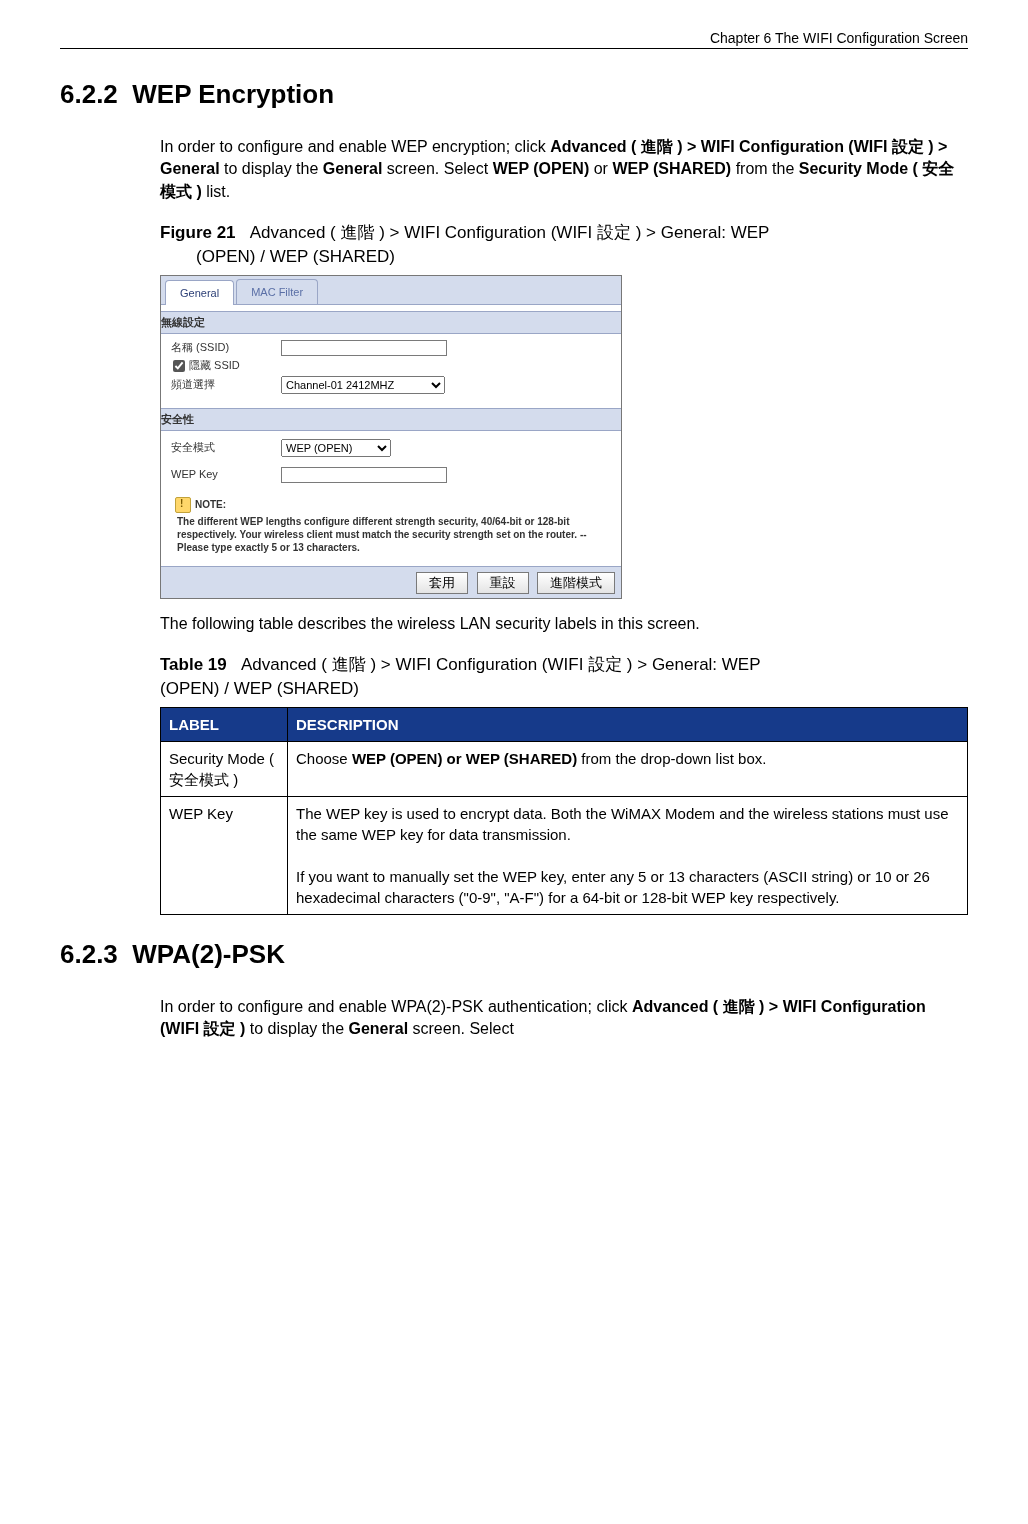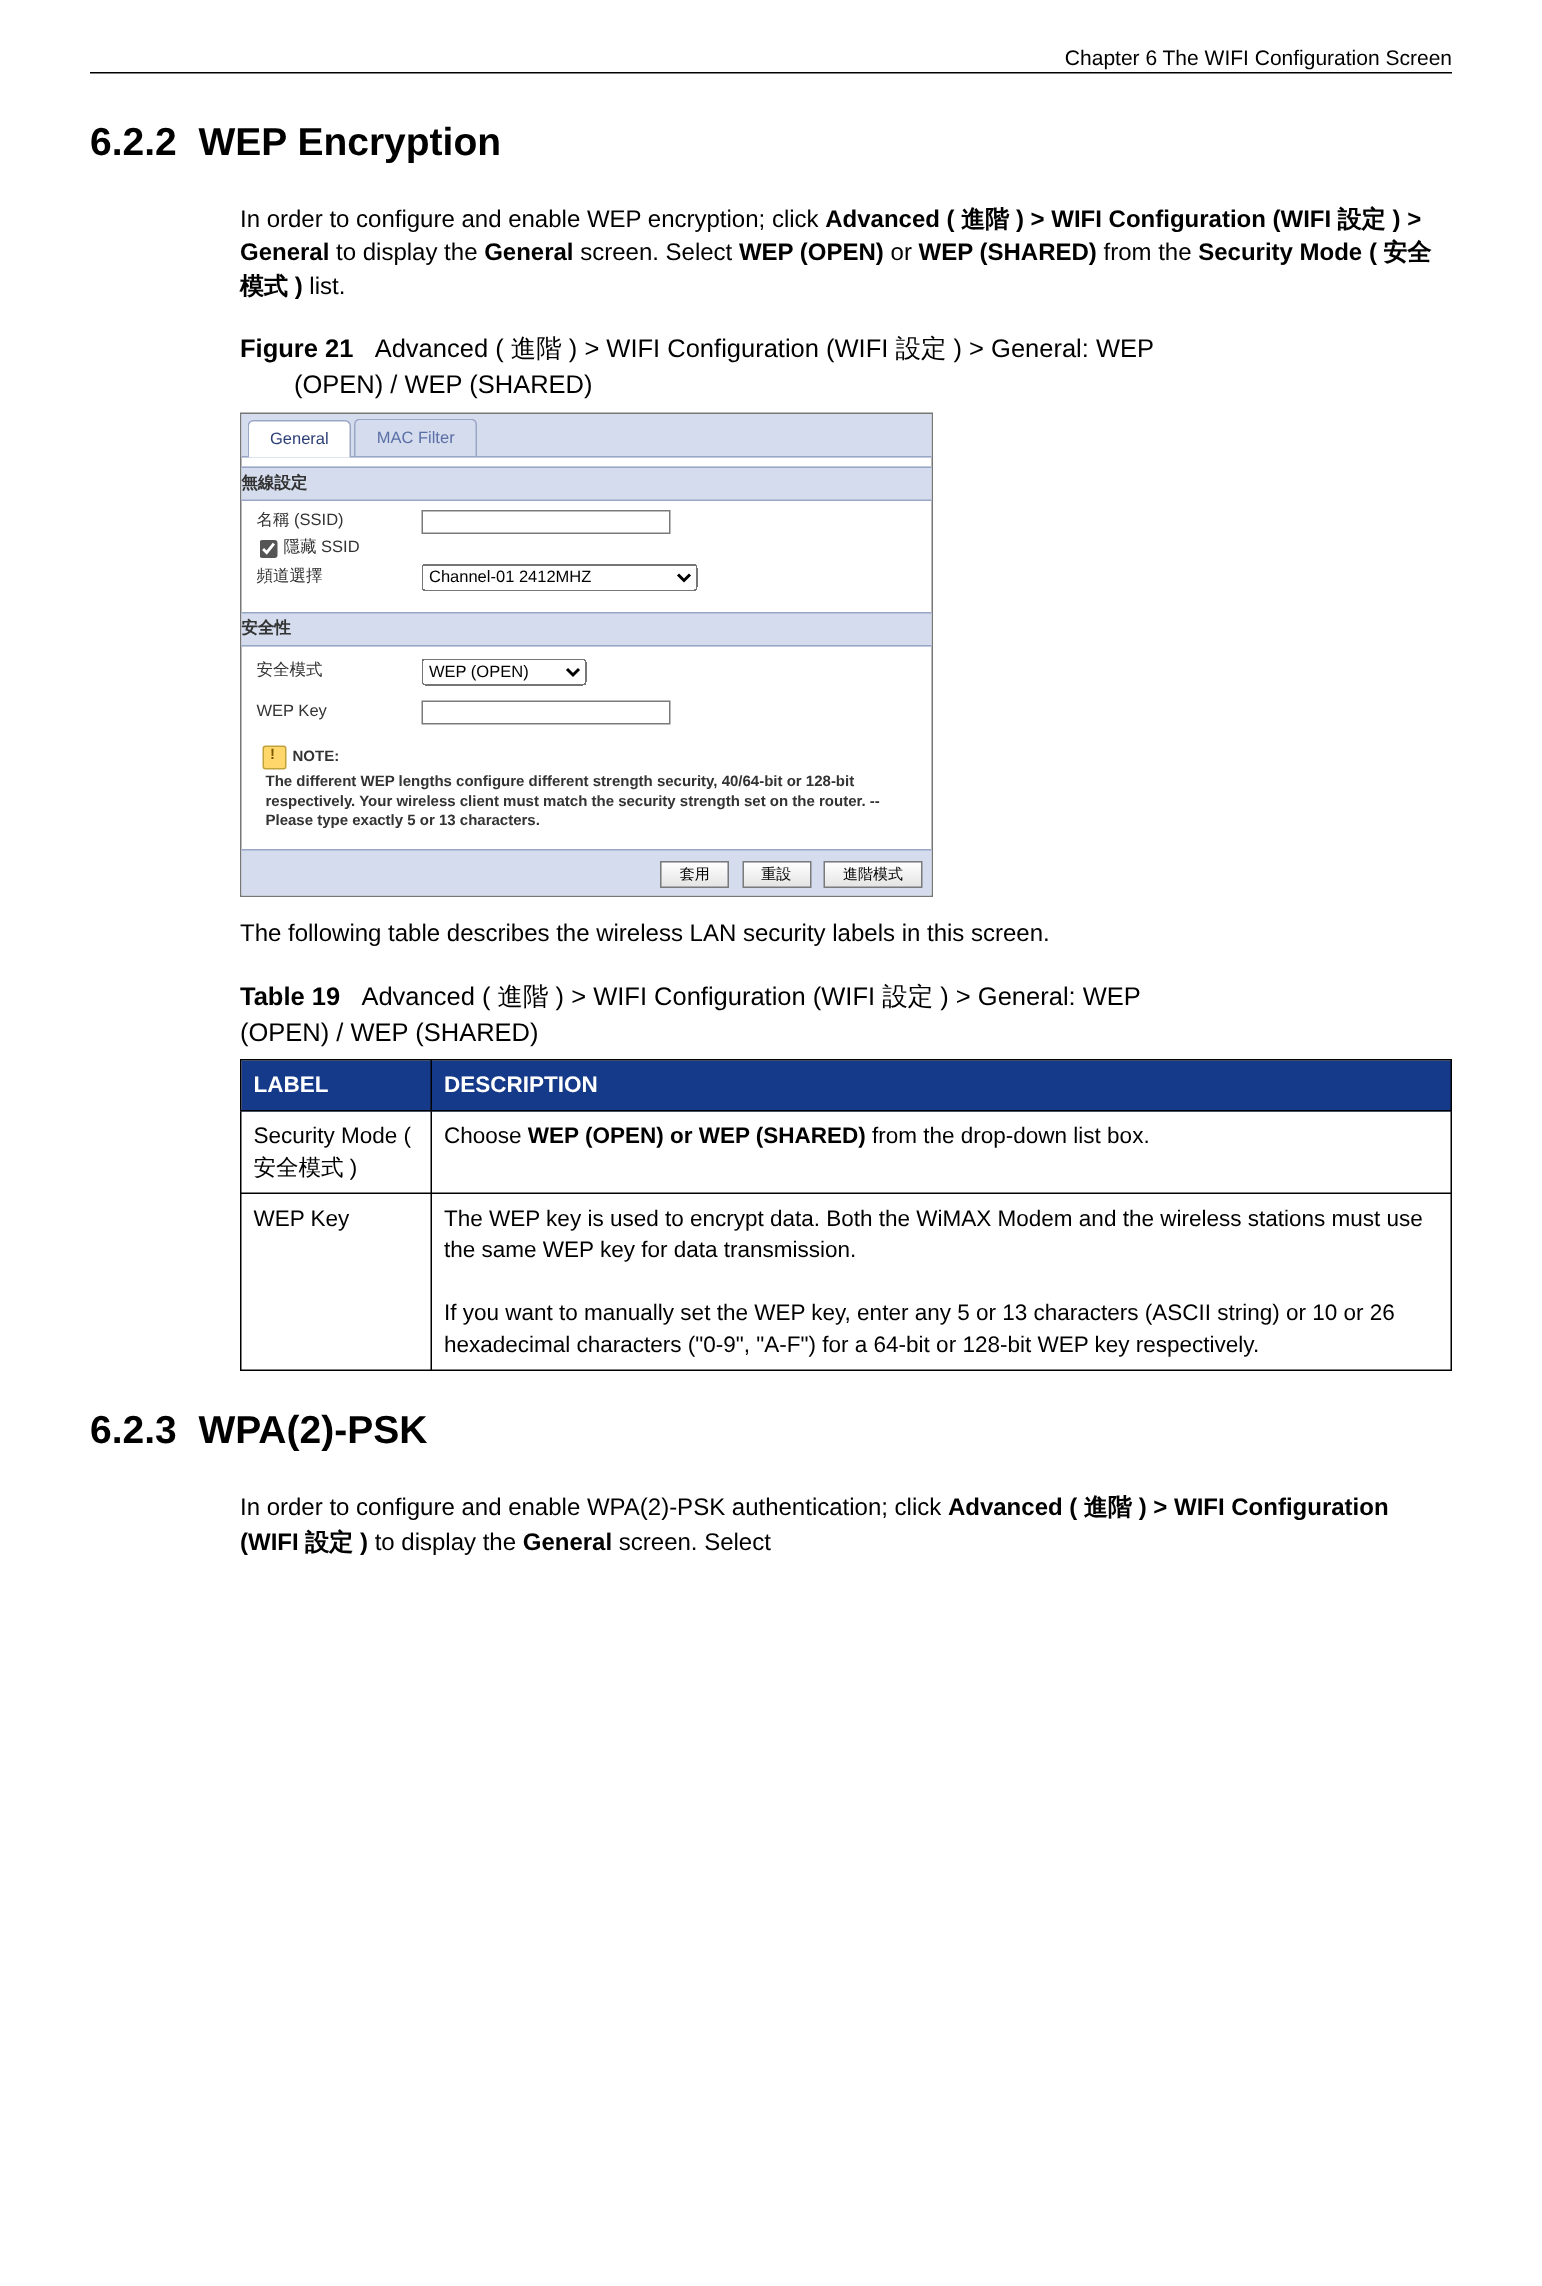--- a/index.html
+++ b/index.html
@@ -83,21 +83,21 @@
     color: #333;
     padding: 3px 0;
     border-top: 1px solid #9aa6c6;
     border-bottom: 1px solid #9aa6c6;
     margin-top: 6px;
   }
   .form-body { padding: 4px 10px 6px 10px; font-size: 11px; color: #333; }
   .row { display: flex; align-items: center; margin: 2px 0; }
   .row .lbl { width: 110px; }
   .row input[type=text] { width: 160px; height: 14px; border: 1px solid #7a7a7a; font-size: 11px; padding: 0 2px; }
-  select.sel { width: 184px; font-size: 11px; height: 18px; }
+  select.sel { width: 164px; font-size: 11px; height: 18px; }
   select.sel2 { width: 110px; font-size: 11px; height: 18px; }
   .chk { width: 12px; height: 12px; margin: 0 4px 0 2px; vertical-align: middle; accent-color: #555; }
   .note {
     font-size: 10px;
     color: #333;
     padding: 4px 4px 2px 4px;
     font-family: Verdana, sans-serif;
     font-weight: bold;
   }
   .note-icon {
@@ -112,21 +112,21 @@
   }
   .note-icon::after { content: "!"; position: absolute; left: 4px; top: -1px; font-size: 10px; color: #7a5a00; }
   .note-text { font-size: 10px; font-weight: bold; color: #333; padding: 0 6px 6px 6px; line-height: 1.3; }
   .btn-bar {
     background: #d4dced;
     text-align: right;
     padding: 4px 6px;
     border-top: 1px solid #9aa6c6;
   }
   .btn {
-    font-size: 10px;
+    font-size: 13px;
     padding: 1px 12px;
     border: 1px solid #7a7a7a;
     background: linear-gradient(#fff,#e4e4e4);
     margin-left: 4px;
     text-align: right;
   }
   .tbl {
     width: 100%;
     border-collapse: collapse;
     margin: 6px 0 24px 0;

